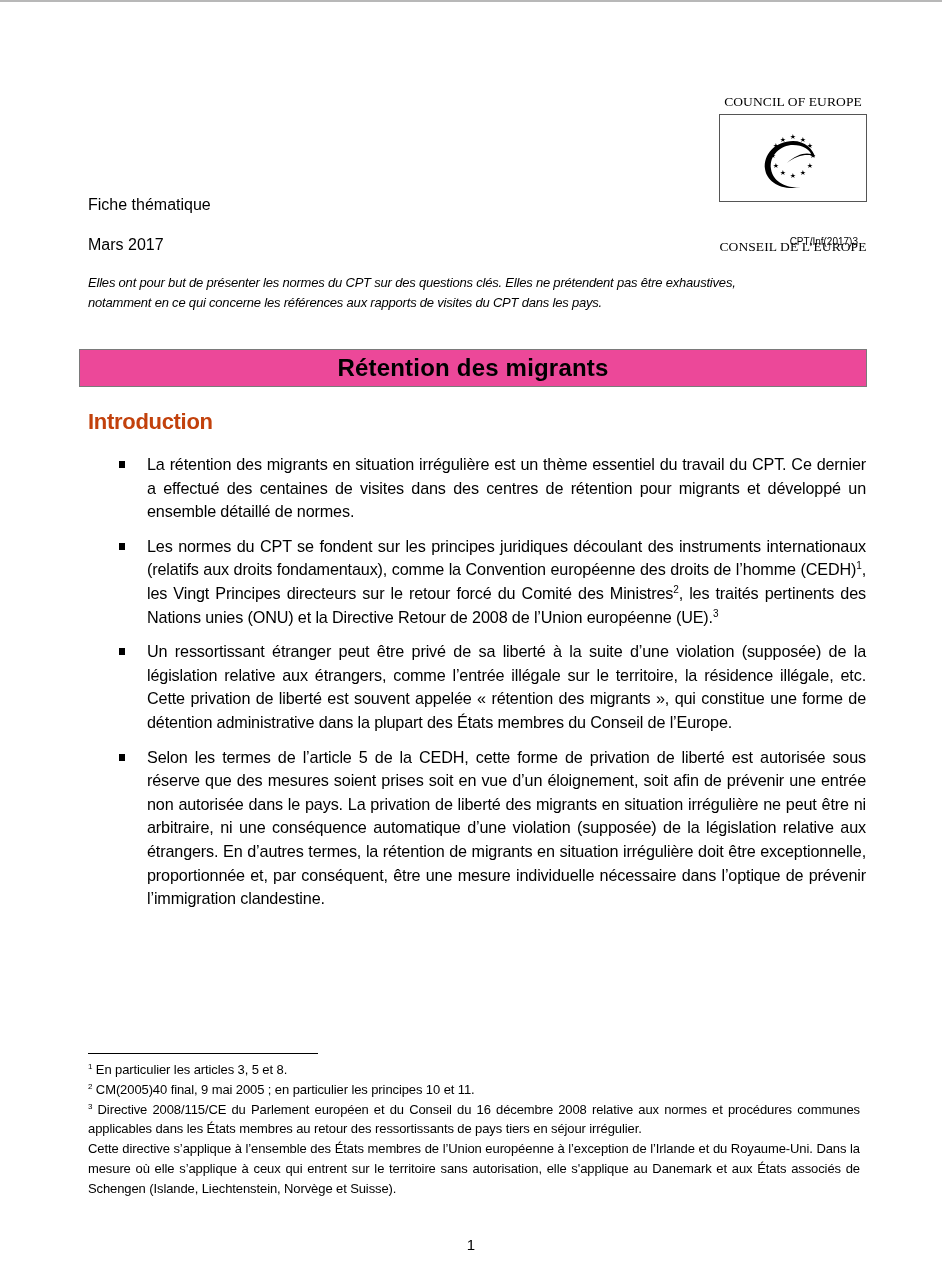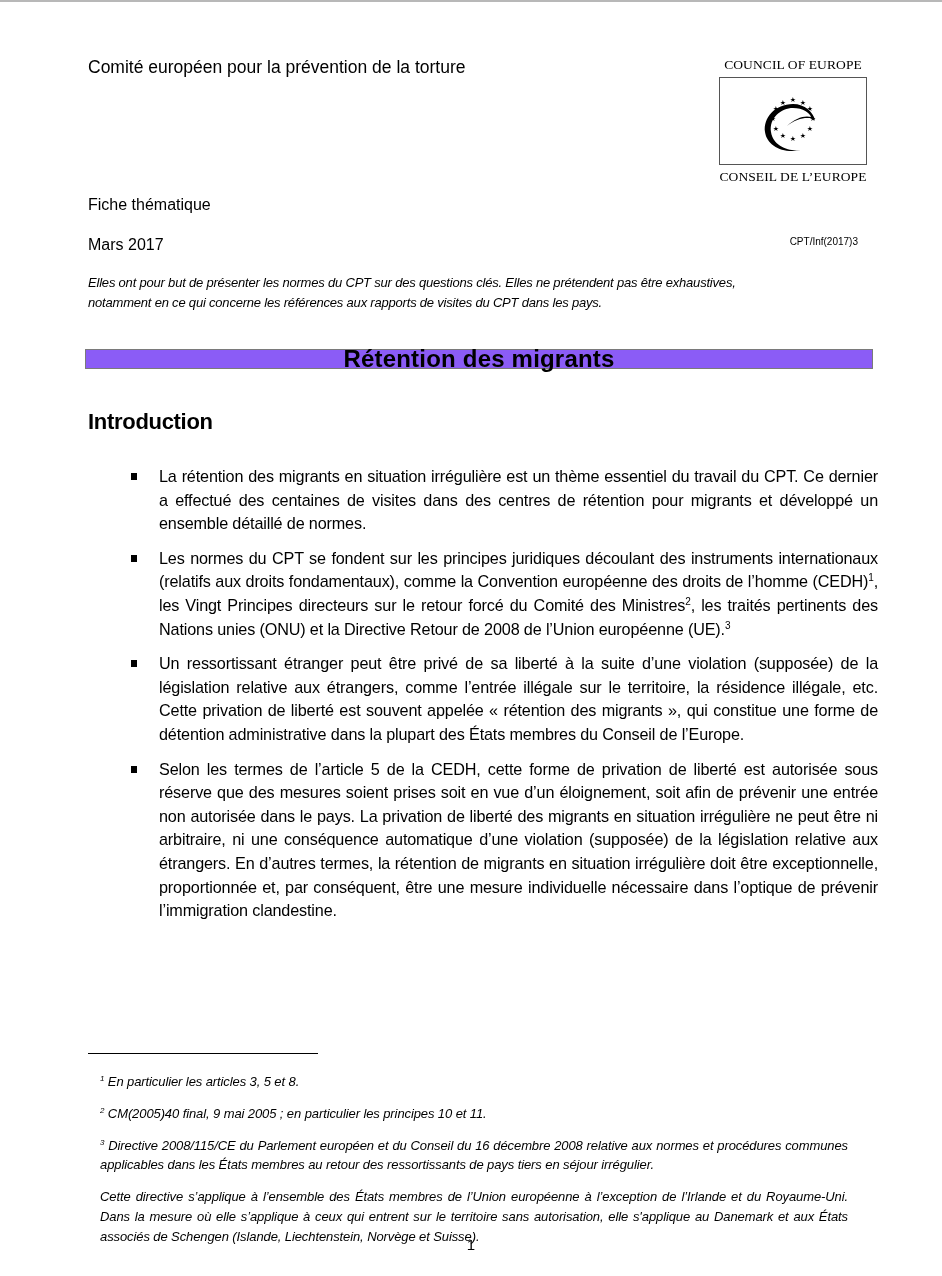--- a/index.html
+++ b/index.html
@@ -4,46 +4,45 @@
 <style>
   html, body { margin: 0; padding: 0; background: #ffffff; }
   body {
     width: 942px; height: 1276px; position: relative; overflow: hidden;
     font-family: "Liberation Sans", sans-serif; color: #000;
   }
   .topbar { position: absolute; left: 0; top: 0; width: 942px; height: 2px; background: #b8b8b8; }
   .org-name { position: absolute; left: 88px; top: 57px; font-size: 17.5px; line-height: 21px; width: 520px; }
   .org-name div { white-space: nowrap; }
   .logo { position: absolute; left: 717px; top: 57px; width: 152px; }
-  .logo .cap { font-family: "Liberation Serif", serif; font-size: 13.5px; letter-spacing: 0.1px; text-align: center; white-space: nowrap; }
+  .logo .cap { font-family: "Liberation Serif", serif; font-size: 13.5px; letter-spacing: 0.1px; text-align: center; white-space: nowrap; margin-top: 37px; }
   .logo .box { margin: 4px 2px 4px 2px; height: 86px; border: 1px solid #555; display: flex; align-items: center; justify-content: center; }
   .fiche { position: absolute; left: 88px; top: 196px; font-size: 16px; }
   .date { position: absolute; left: 88px; top: 236px; font-size: 16px; }
   .ref { position: absolute; right: 84px; top: 236px; font-size: 10px; }
   .note { position: absolute; left: 88px; top: 273px; width: 780px; font-family: "Liberation Sans", sans-serif; font-style: italic; font-size: 13px; line-height: 19.5px; letter-spacing: -0.2px; }
-  .title-box { position: absolute; left: 85px; top: 349px; width: 788px; height: 20px; background: #8b5cf6; border: 1px solid #7a7a7a; box-sizing: border-box; display: flex; align-items: center; justify-content: center; }
+  .title-box { position: absolute; left: 79px; top: 349px; width: 788px; height: 38px; background: #ec4899; border: 1px solid #7a7a7a; box-sizing: border-box; display: flex; align-items: center; justify-content: center; }
   .title-box span { font-weight: bold; font-size: 24px; letter-spacing: 0.2px; }
-  .h-intro { position: absolute; left: 88px; top: 409px; font-size: 22px; font-weight: bold; color: #000000; letter-spacing: -0.3px; }
-  .bullets { position: absolute; left: 88px; top: 449px; width: 774px; list-style: none; margin: 16px; padding: 0; }
+  .h-intro { position: absolute; left: 88px; top: 409px; font-size: 22px; font-weight: bold; color: #c2410c; letter-spacing: -0.3px; }
+  .bullets { position: absolute; left: 88px; top: 449px; width: 774px; list-style: none; margin: 4px; padding: 0; }
   .bullets li { position: relative; padding-left: 55px; font-size: 16.2px; line-height: 23.6px; text-align: justify; margin-bottom: 11px; letter-spacing: -0.15px; }
   .bullets li .mark { position: absolute; left: 27px; top: 8px; width: 6px; height: 7px; background: #000; }
   sup { font-size: 10px; line-height: 0; vertical-align: 6px; }
   .fn-rule { position: absolute; left: 88px; top: 1053px; width: 230px; height: 1px; background: #000; }
   .footnotes { position: absolute; left: 88px; top: 1060px; width: 772px; font-size: 13px; line-height: 19.8px; letter-spacing: -0.1px; }
-  .footnotes p { margin: 12px; text-align: justify; font-style: italic; }
+  .footnotes p { margin: 0; text-align: justify; }
   .footnotes sup { font-size: 8px; vertical-align: 5px; }
   .pagenum { position: absolute; left: 0; width: 942px; top: 1236px; text-align: center; font-size: 15px; }
 </style>
 </head>
 <body>
 
 <div class="topbar"></div>
 
 <div class="org-name">
-  <div>Comité européen pour la prévention de la torture</div>
 </div>
 
 <div class="logo">
   <div class="cap">COUNCIL OF EUROPE</div>
   <div class="box">
     <svg width="80" height="70" viewBox="0 0 80 70">
 
       <path d="M34 40 C44 32 56 30 62 34 C60 26 52 18 40 18 C22 18 10 32 12 46 C14 60 30 68 48 64 C36 66 20 60 18 46 C16 32 28 22 40 22 C50 22 57 27 58 31 C52 29 42 32 34 40 Z" fill="#000"></path>
       <g fill="#000" font-size="7" font-family="DejaVu Sans, sans-serif" text-anchor="middle">
         <text x="40" y="16">★</text>

